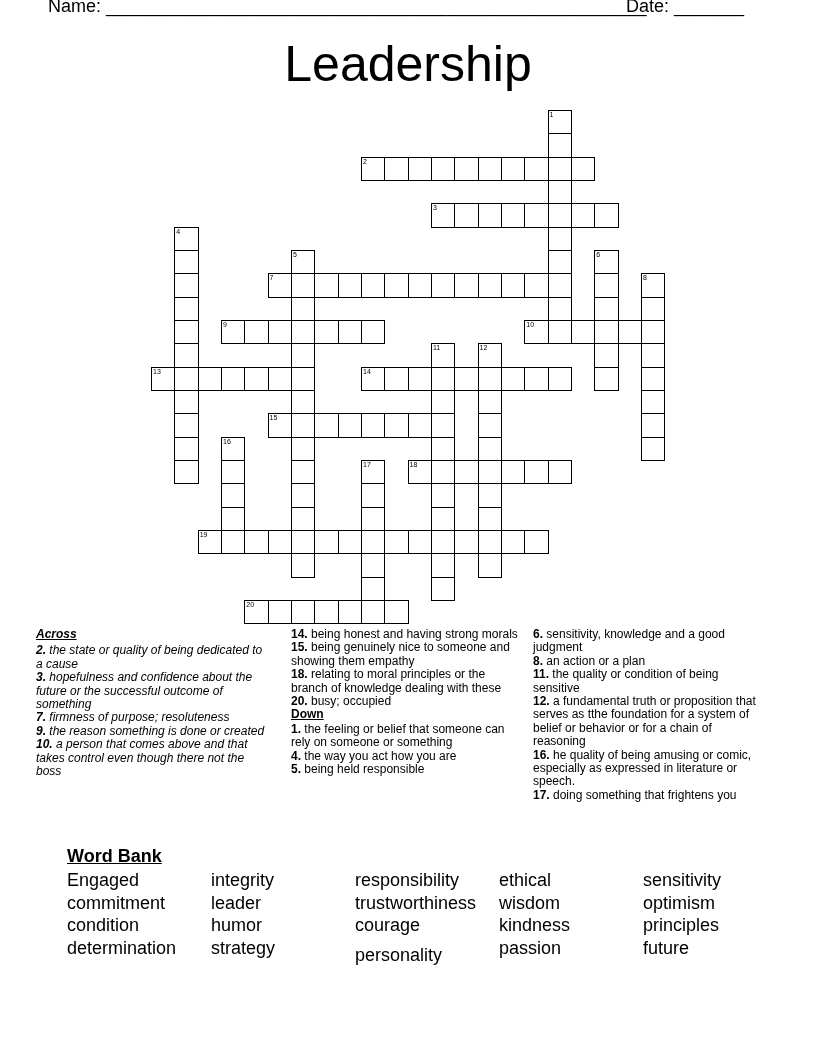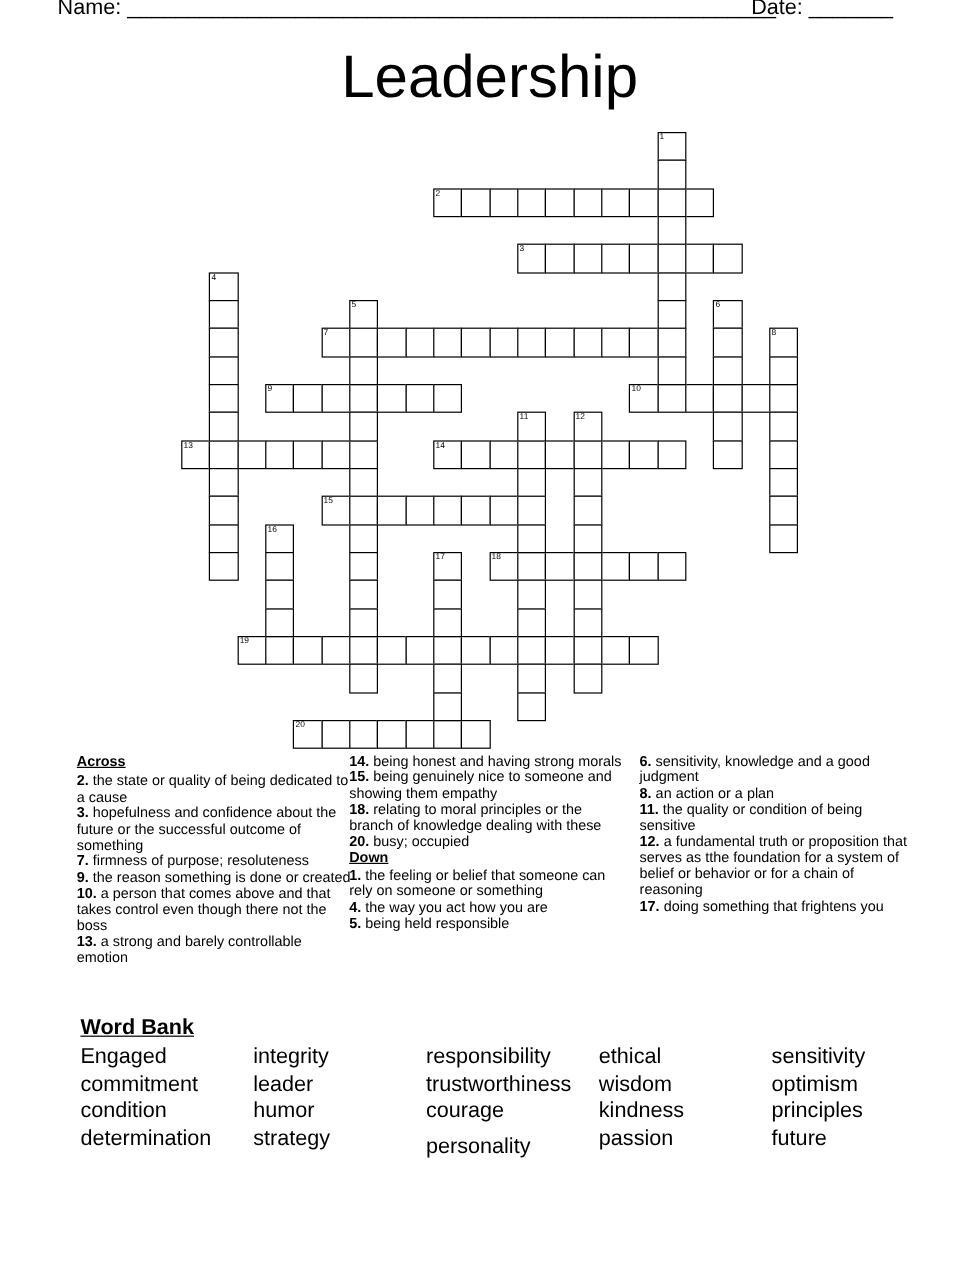--- a/index.html
+++ b/index.html
@@ -239,44 +239,44 @@
     <div class="cell" style="left: 361px; top: 459.9px; width: 24.3px; height: 24.3px;">
       <span class="num">17</span>
     </div>
     <div class="cell" style="left: 361px; top: 483.3px; width: 24.3px; height: 24.3px;"></div>
     <div class="cell" style="left: 361px; top: 506.6px; width: 24.3px; height: 24.3px;"></div>
     <div class="cell" style="left: 361px; top: 553.3px; width: 24.3px; height: 24.3px;"></div>
     <div class="cell" style="left: 361px; top: 576.6px; width: 24.3px; height: 24.3px;"></div>
   </div>
 
 <div class="clues">
-  <div class="col" id="clue-col-1" style="left:64px; width:232px;">
+  <div class="col" id="clue-col-1" style="left:36px; width:232px;font-style:italic;">
     <span class="clue-heading">Across</span>
   <span class="clue"><b>2.</b><span> the state or quality of being dedicated to a cause</span></span>
       <span class="clue"><b>3.</b><span> hopefulness and confidence about the future or the successful outcome of something</span></span>
       <span class="clue"><b>7.</b><span> firmness of purpose; resoluteness</span></span>
       <span class="clue"><b>9.</b><span> the reason something is done or created</span></span>
       <span class="clue"><b>10.</b><span> a person that comes above and that takes control even though there not the boss</span></span>
-      <span class="clue"><b>13.</b><span> a strong and barely controllable emotion</span></span>
     </div>
   <div class="col" id="clue-col-2" style="left:291px; width:232px;">
       <span class="clue"><b>14.</b><span> being honest and having strong morals</span></span>
       <span class="clue"><b>15.</b><span> being genuinely nice to someone and showing them empathy</span></span>
       <span class="clue"><b>18.</b><span> relating to moral principles or the branch of knowledge dealing with these</span></span>
       <span class="clue"><b>20.</b><span> busy; occupied</span></span>
       <span class="clue-heading" style="margin-bottom: 1px;">Down</span>
       <span class="clue"><b>1.</b><span> the feeling or belief that someone can rely on someone or something</span></span>
       <span class="clue"><b>4.</b><span> the way you act how you are</span></span>
       <span class="clue"><b>5.</b><span> being held responsible</span></span>
     </div>
   <div class="col" id="clue-col-3" style="left:533px; width:232px;">
       <span class="clue"><b>6.</b><span> sensitivity, knowledge and a good judgment</span></span>
       <span class="clue"><b>8.</b><span> an action or a plan</span></span>
       <span class="clue"><b>11.</b><span> the quality or condition of being sensitive</span></span>
       <span class="clue"><b>12.</b><span> a fundamental truth or proposition that serves as tthe foundation for a system of belief or behavior or for a chain of reasoning</span></span>
+      <span class="clue"><b>16.</b><span> he quality of being amusing or comic, especially as expressed in literature or speech.</span></span>
       <span class="clue"><b>17.</b><span> doing something that frightens you</span></span>
     </div>
 </div>
 
 <div class="wordbank">
   <div class="wordbank-title">Word Bank</div>
   <div class="wb-grid" id="wb-grid">
       <span class="wb-word" style="left: 0px; top: 0px;">Engaged</span>
       <span class="wb-word" style="left: 0px; top: 22.7px;">commitment</span>
       <span class="wb-word" style="left: 0px; top: 45.4px;">condition</span>

